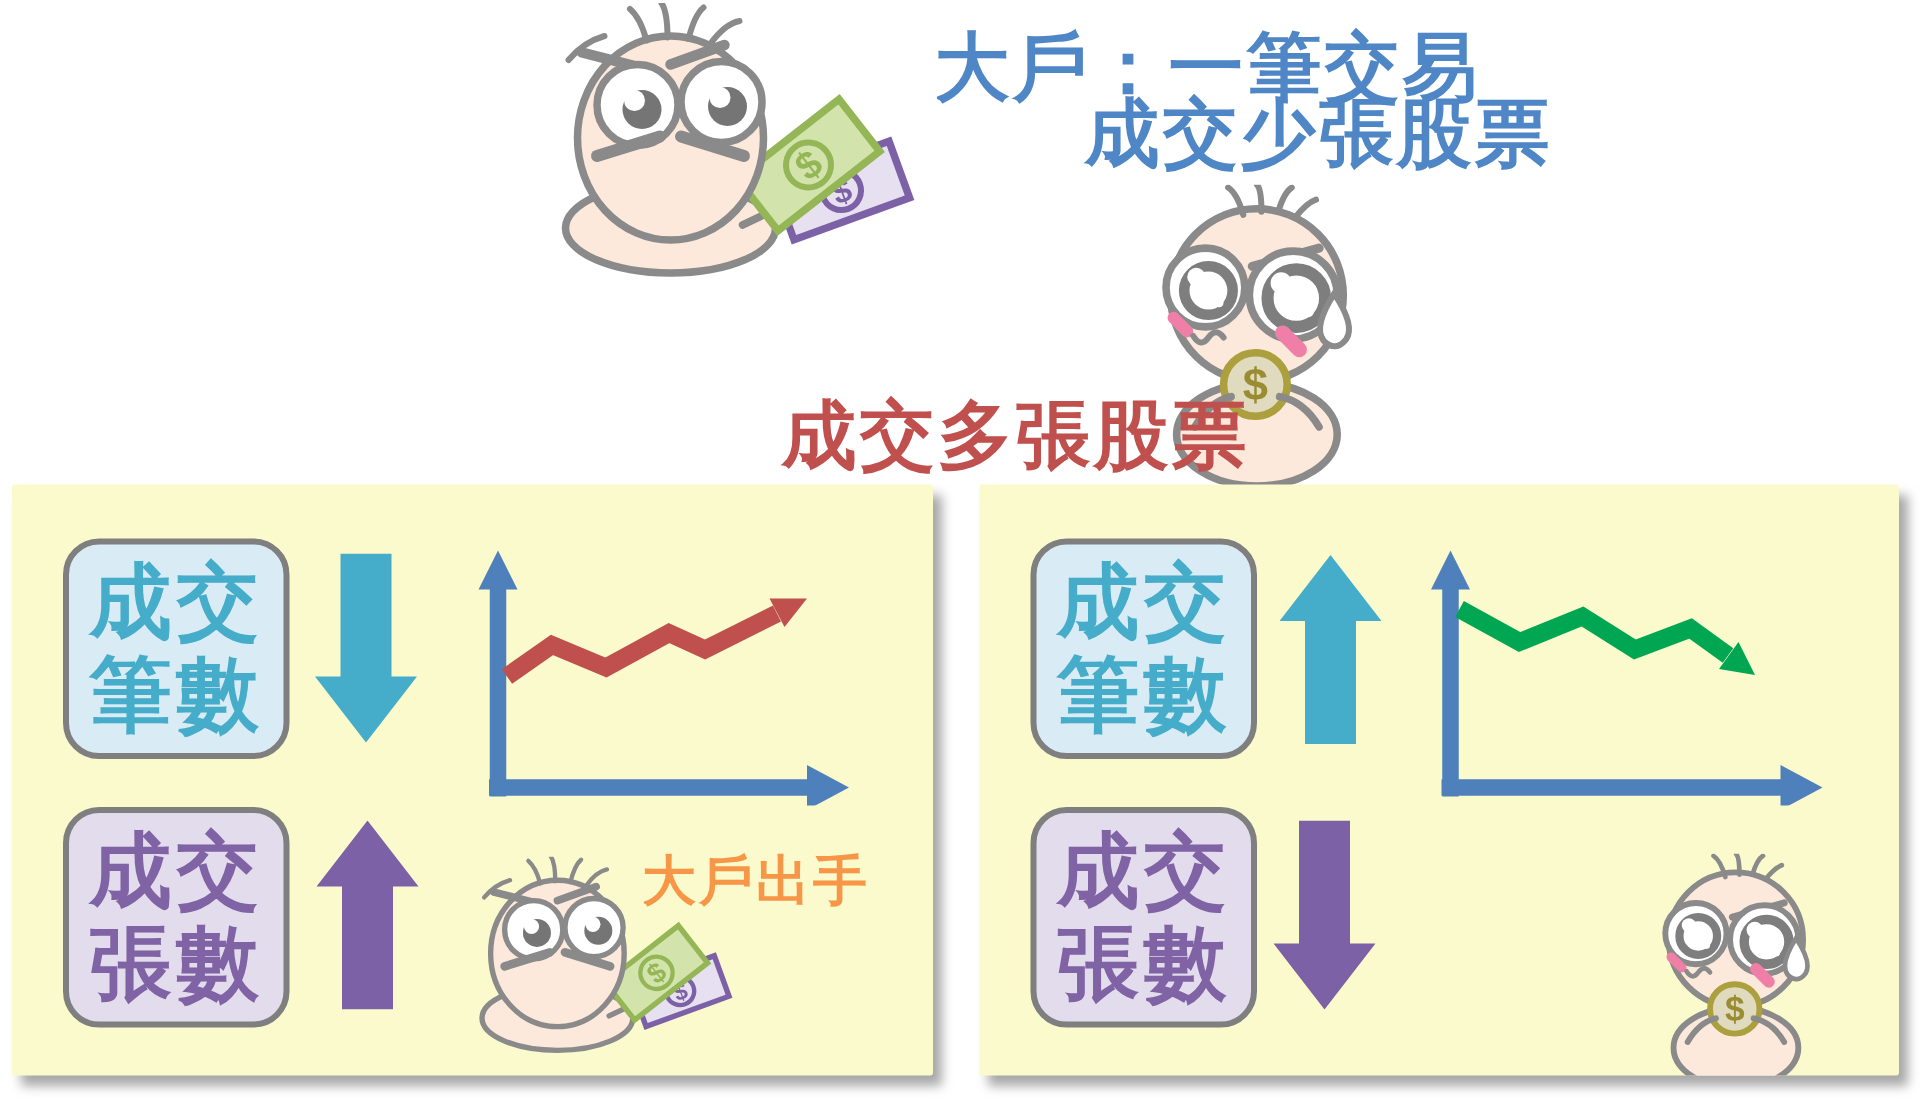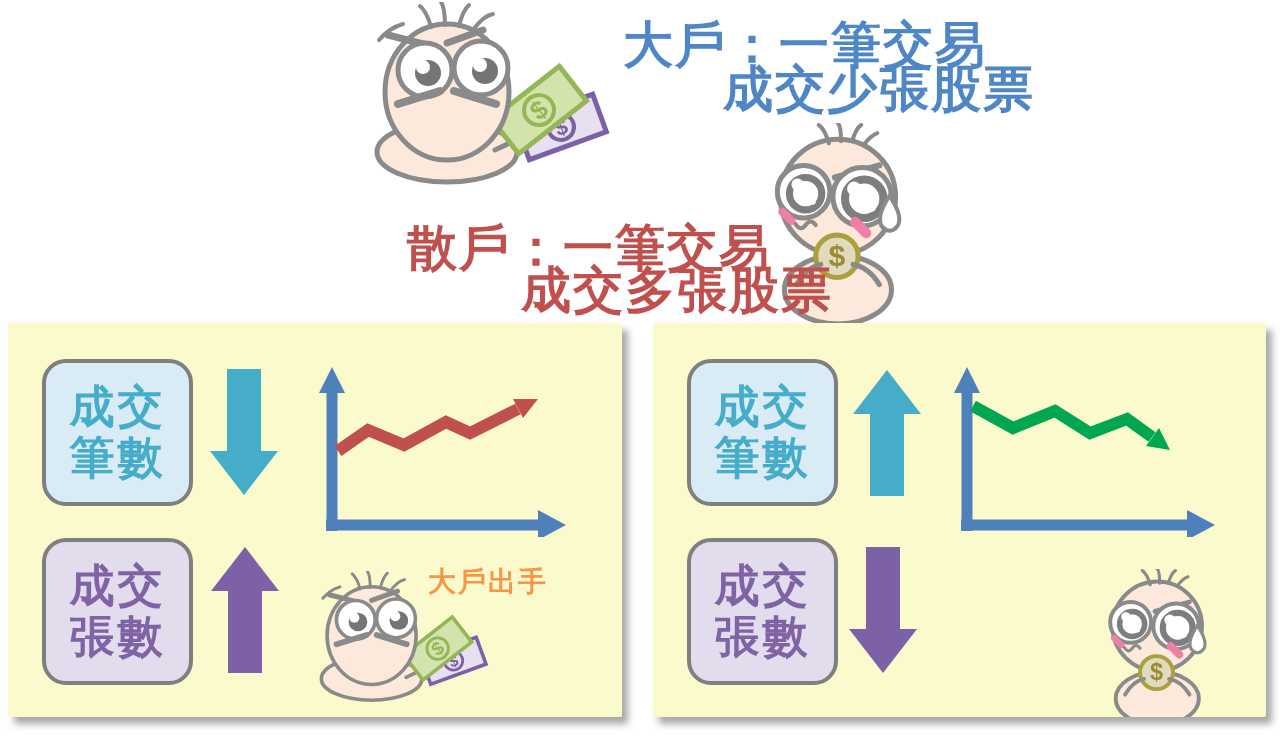--- a/index.html
+++ b/index.html
@@ -13,26 +13,26 @@
   .note-red{color:#C0504D;}
 
   
   .panel{position:absolute;top:323px;width:614px;height:394px;background:#FBFACC;
          border-radius:2px;box-shadow:6px 7px 7px rgba(110,110,110,.6);overflow:hidden;}
   .panel-left{left:8px;}
   .panel-right{left:653px;width:613px;}
 
   .metric-box{position:absolute;left:34px;width:143px;height:139px;border:4px solid #7F7F7F;
               border-radius:24px;display:flex;align-items:center;justify-content:center;
-              text-align:center;font-weight:bold;font-size:45px;line-height:1.12;
+              text-align:center;font-weight:bold;font-size:55px;line-height:1.12;
               letter-spacing:3px;white-space:pre-line;}
   .metric-box.count{top:36px;background:#D9EBF4;color:#45ACC9;}
   .metric-box.shares{top:215px;background:#E2DCEC;color:#7F63A5;}
 
-  .caption{position:absolute;font-size:28px;font-weight:bold;color:#F79646;
+  .caption{position:absolute;font-size:36px;font-weight:bold;color:#F79646;
            letter-spacing:2px;white-space:nowrap;}
   .caption-left{left:420px;top:240px;}
   .caption-right{left:313px;top:241px;}
 
   svg{display:block;}
   .defs-hidden{position:absolute;width:0;height:0;overflow:hidden;}
 </style>
 </head>
 <body>
 
@@ -116,21 +116,20 @@
     <use href="#rich-char"></use>
   </svg>
 
   <div class="note-line note-blue" style="left:623px;top:12px">大戶：一筆交易</div>
   <div class="note-line note-blue" style="left:723px;top:56px">成交少張股票</div>
 
   <svg class="abs" style="left:768px;top:123px" width="152" height="202">
     <use href="#worried-char"></use>
   </svg>
 
-  <div class="note-line note-red" style="left:407px;top:215px">散戶：一筆交易</div>
   <div class="note-line note-red" style="left:521px;top:257px">成交多張股票</div>
 
   <div class="panel panel-left">
     <div class="metric-box count">成交
 筆數</div>
     <svg class="abs" style="left:202px;top:46px" width="68" height="126">
       <polygon points="17,0 51,0 51,82 68,82 34,126 0,82 17,82" fill="#45ACC9"></polygon>
     </svg>
 
     <div class="metric-box shares">成交

